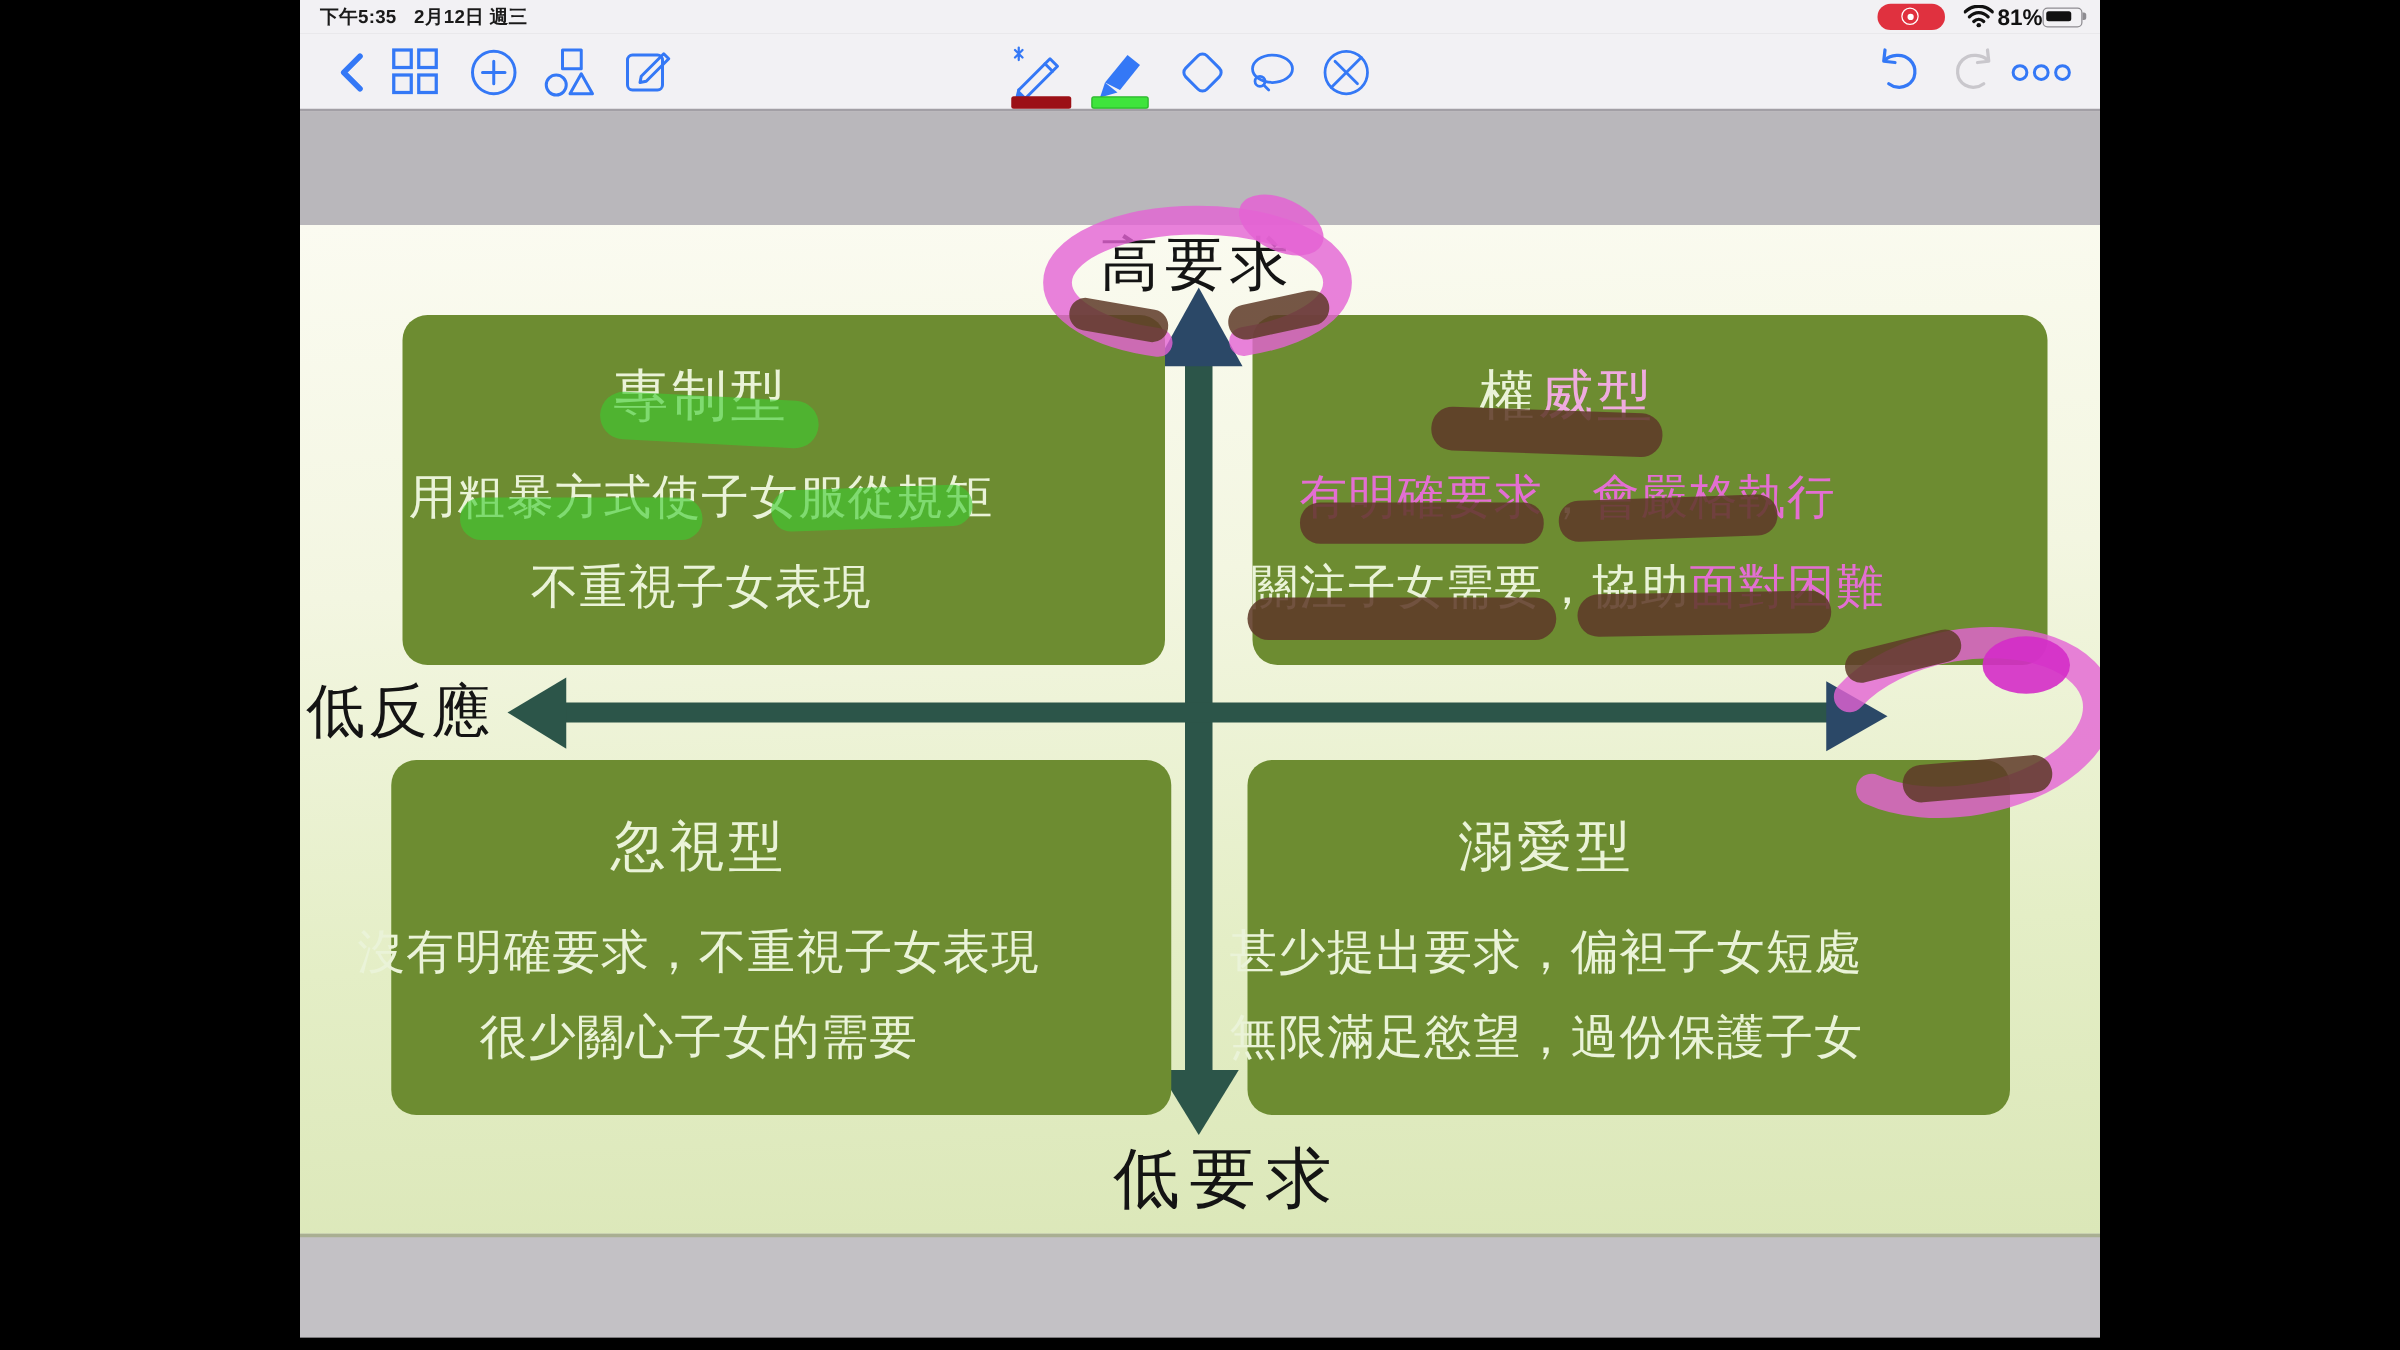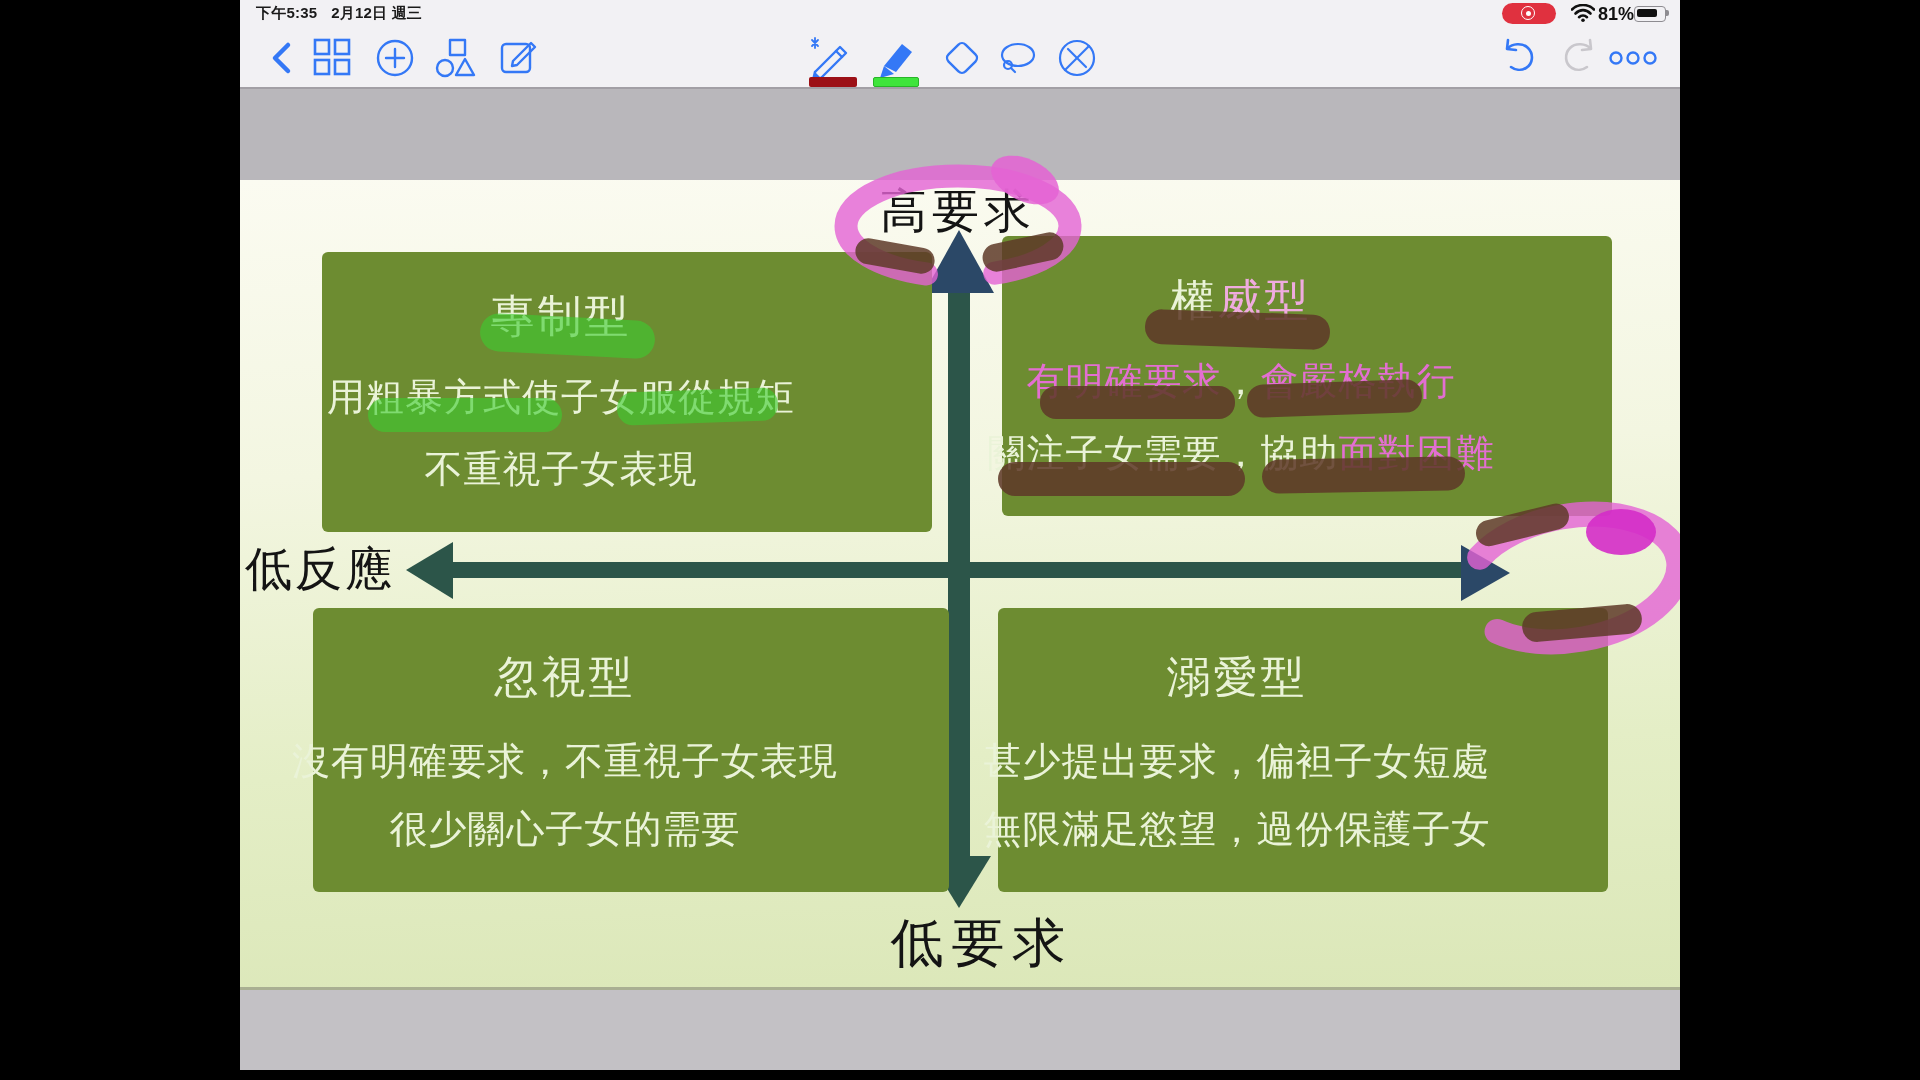--- a/index.html
+++ b/index.html
@@ -38,25 +38,25 @@
   
   #gray-band{position:absolute;left:0;top:89px;width:1440px;height:91px;background:#b9b7bb;}
   #whiteboard{position:absolute;left:0;top:180px;width:1440px;height:810px;box-sizing:border-box;
      background:linear-gradient(178deg,#fbfbf1 0%,#f3f6e1 35%,#e4eec6 70%,#dbe7b8 100%);
      border-bottom:3px solid #a9af92;}
   #bottom-gray{position:absolute;left:0;top:990px;width:1440px;height:80px;background:#c3c1c5;}
 
   .overlay-svg{position:absolute;left:0;top:0;pointer-events:none;}
 
   
-  .qbox{position:absolute;background:var(--box-green);border-radius:6px;
+  .qbox{position:absolute;background:var(--box-green);border-radius:20px;
         font-family:"Liberation Serif","DejaVu Serif",serif;color:var(--box-text);}
   #q1{left:82px;top:252px;width:610px;height:280px;}
-  #q2{left:762px;top:236px;width:610px;height:280px;}
-  #q3{left:73px;top:608px;width:624px;height:284px;padding-left:12px;}
+  #q2{left:762px;top:252px;width:610px;height:280px;padding-left:26px;}
+  #q3{left:73px;top:608px;width:624px;height:284px;}
   #q4{left:758px;top:608px;width:610px;height:284px;}
   .q-title{position:absolute;left:calc(50% - 66px);transform:translateX(-50%);top:35px;
            font-size:44px;letter-spacing:3px;white-space:nowrap;z-index:2;}
   .q-line{position:absolute;left:calc(50% - 66px);transform:translateX(-50%);
           font-size:38px;letter-spacing:1px;white-space:nowrap;z-index:2;}
   .q-line.l1{top:120px;} .q-line.l2{top:192px;}
   #q3 .q-title,#q4 .q-title{top:40px;}
   #q3 .q-line.l1,#q4 .q-line.l1{top:128px;}
   #q3 .q-line.l2,#q4 .q-line.l2{top:196px;}
   .seg-w{color:var(--box-text);} .seg-p{color:#e36ed2;} .seg-pl{color:#efabdf;}

